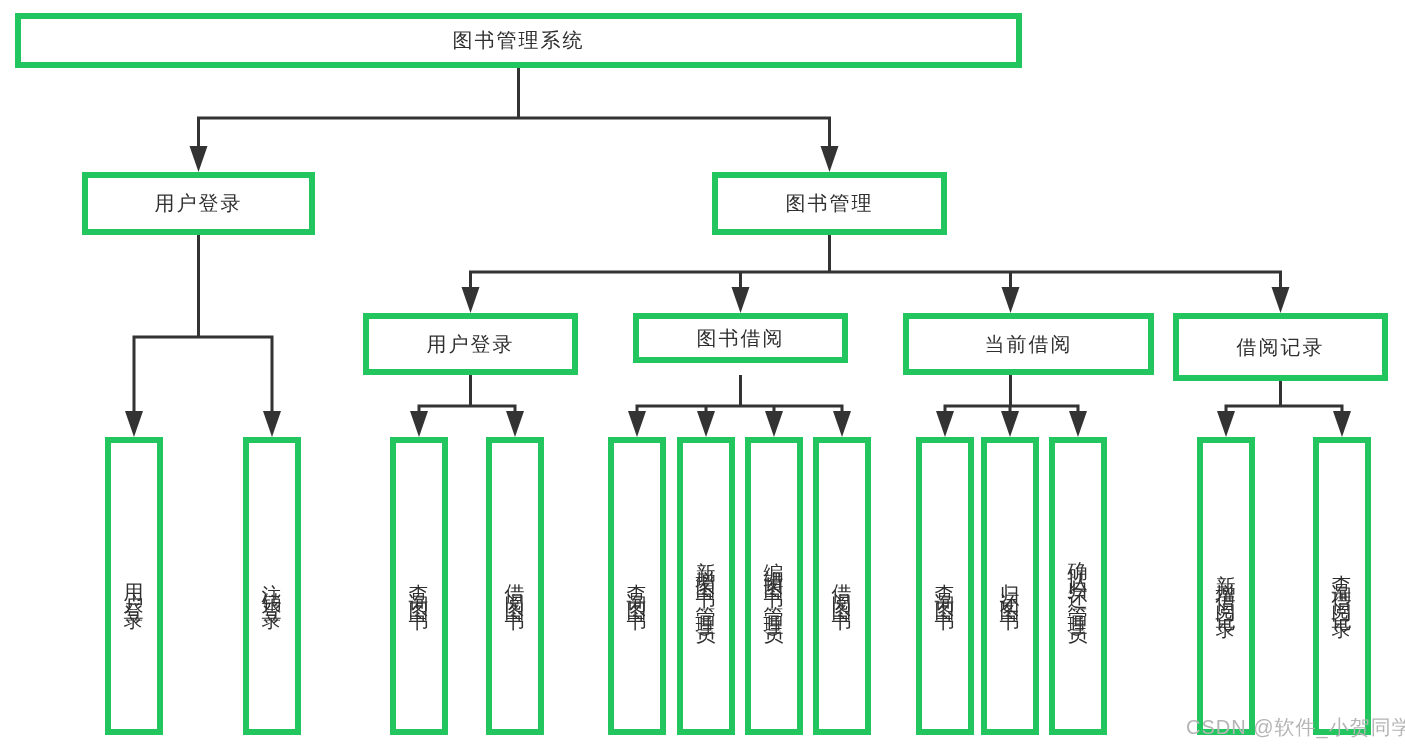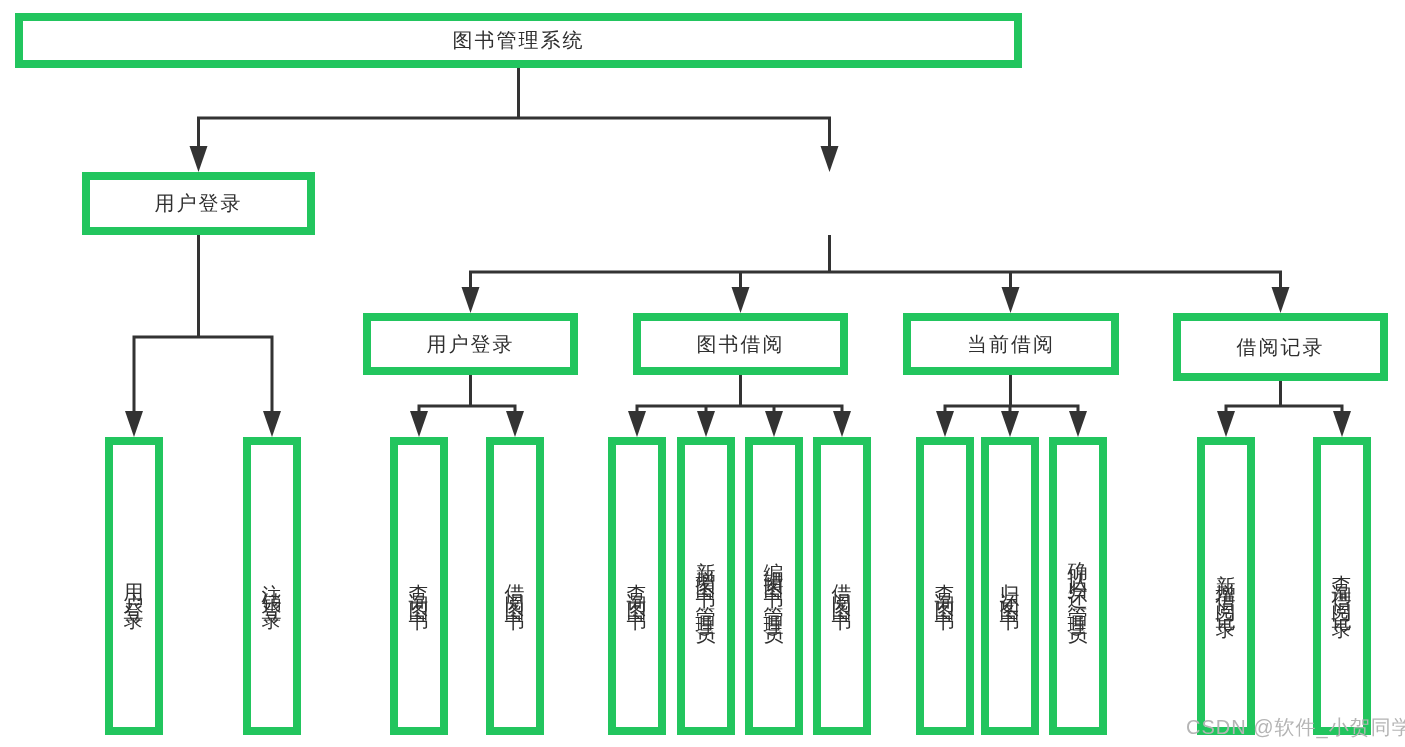--- a/index.html
+++ b/index.html
@@ -13,21 +13,21 @@
   }
   .connectors {
     position: absolute;
     left: 0; top: 0;
     width: 1405px; height: 747px;
     pointer-events: none;
   }
   .box {
     position: absolute;
     background: #ffffff;
-    border: 8px solid #22c55e;
+    border: 6px solid #22c55e;
     box-sizing: border-box;
     display: flex;
     align-items: center;
     justify-content: center;
   }
   .hlbl {
     font-size: 20px;
     letter-spacing: 2px;
     color: #2f2f2f;
     white-space: nowrap;
@@ -103,28 +103,31 @@
     </g>
   </svg>
 
   <div class="box" style="left:15px; top:13px; width:1007px; height:55px">
     <span class="hlbl">图书管理系统</span>
   </div>
 
   <div class="box" style="left:82px; top:172px; width:233px; height:63px">
     <span class="hlbl">用户登录</span>
   </div>
+  <div class="box" style="left:712px; top:172px; width:235px; height:63px">
+    <span class="hlbl">图书管理</span>
+  </div>
 
   <div class="box" style="left:363px; top:313px; width:215px; height:62px">
     <span class="hlbl">用户登录</span>
   </div>
-  <div class="box" style="left:633px; top:313px; width:215px; height:62px">
+  <div class="box" style="left:633px; top:313px; width:215px; height:50px">
     <span class="hlbl">图书借阅</span>
   </div>
-  <div class="box" style="left:903px; top:313px; width:216px; height:62px">
+  <div class="box" style="left:903px; top:313px; width:251px; height:62px">
     <span class="hlbl">当前借阅</span>
   </div>
   <div class="box" style="left:1173px; top:313px; width:215px; height:68px">
     <span class="hlbl">借阅记录</span>
   </div>
 
   <div class="box v" style="left:105px">
     <span class="vlbl">用户登录</span>
   </div>
   <div class="box v" style="left:243px">

